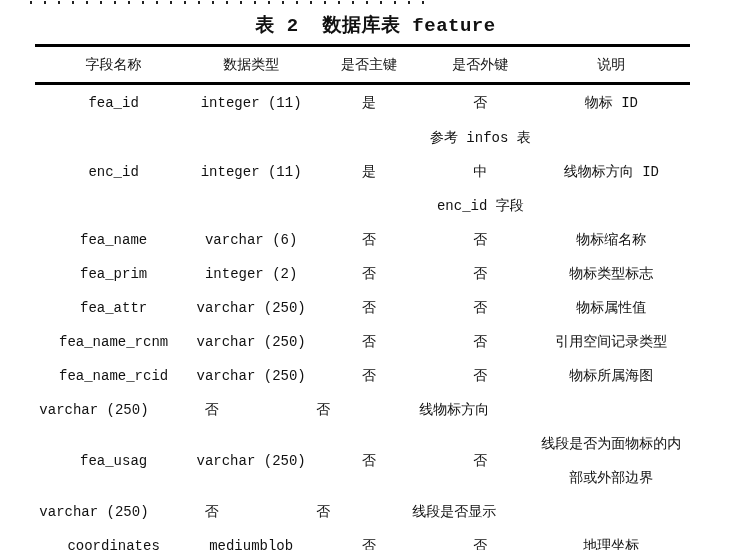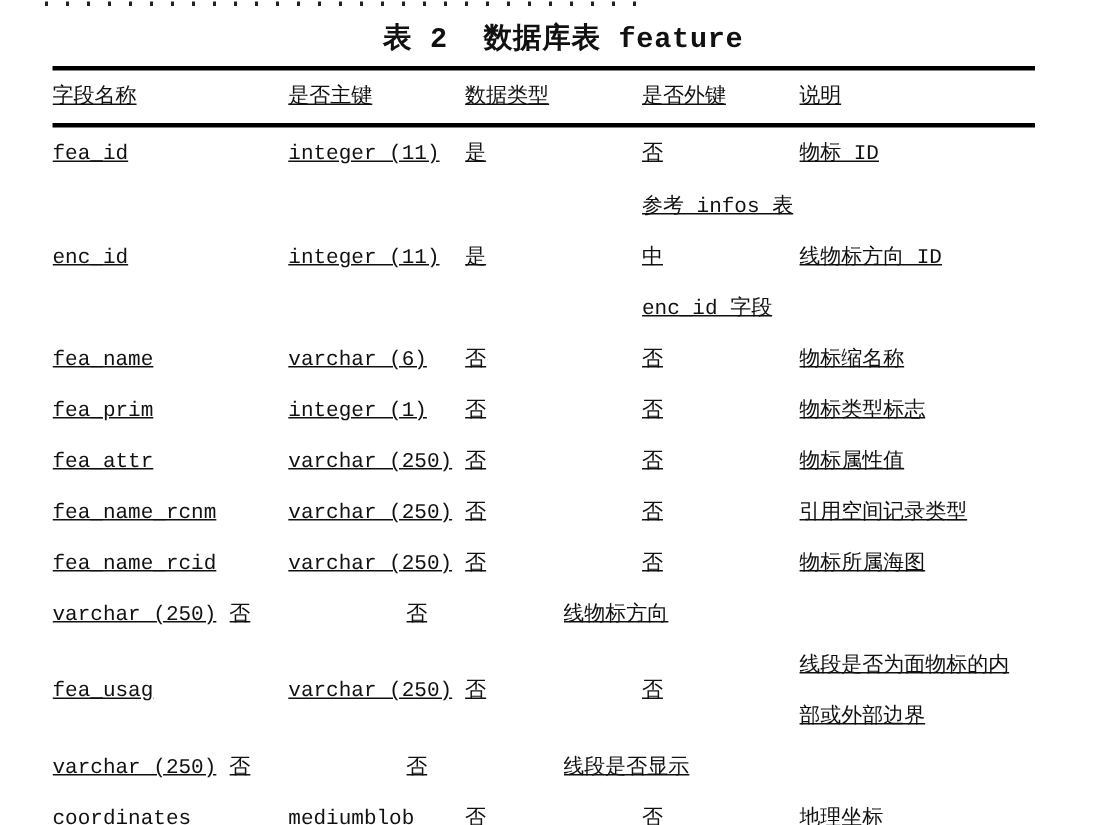--- a/index.html
+++ b/index.html
@@ -51,44 +51,44 @@
     font-size: 14px;
     font-weight: normal;
   }
   .row {
     display: flex;
     min-height: 32px;
     align-items: center;
     font-size: 14px;
   }
   .cell {
+    text-align: center;
     line-height: 34px;
     white-space: pre-line;
     overflow: hidden;
-    text-decoration: underline;
   }
   .c-field { width: 24%; }
   .c-type  { width: 18%; }
   .c-pk    { width: 18%; }
   .c-fk    { width: 16%; }
   .c-desc  { width: 24%; }
   .row-0  { min-height: 36px; }
 </style>
 </head>
 <body>
 
 <div class="fragment-line"></div>
 
 <div class="title">表 2  数据库表 feature</div>
 
 <div class="table">
   <div class="header-row">
     <div class="cell c-field">字段名称</div>
+    <div class="cell c-type">数据类型</div>
     <div class="cell c-pk">是否主键</div>
-    <div class="cell c-type">数据类型</div>
     <div class="cell c-fk">是否外键</div>
     <div class="cell c-desc">说明</div>
   </div>
   <div id="table-body">
       <div class="row row-0">
     <div class="cell c-field">fea_id</div>
     <div class="cell c-type">integer (11)</div>
     <div class="cell c-pk">是</div>
     <div class="cell c-fk">否</div>
     <div class="cell c-desc">物标 ID</div>
@@ -103,21 +103,21 @@
   </div>
       <div class="row row-2">
     <div class="cell c-field">fea_name</div>
     <div class="cell c-type">varchar (6)</div>
     <div class="cell c-pk">否</div>
     <div class="cell c-fk">否</div>
     <div class="cell c-desc">物标缩名称</div>
   </div>
       <div class="row row-3">
     <div class="cell c-field">fea_prim</div>
-    <div class="cell c-type">integer (1)</div>
+    <div class="cell c-type">integer (2)</div>
     <div class="cell c-pk">否</div>
     <div class="cell c-fk">否</div>
     <div class="cell c-desc">物标类型标志</div>
   </div>
       <div class="row row-4">
     <div class="cell c-field">fea_attr</div>
     <div class="cell c-type">varchar (250)</div>
     <div class="cell c-pk">否</div>
     <div class="cell c-fk">否</div>
     <div class="cell c-desc">物标属性值</div>

